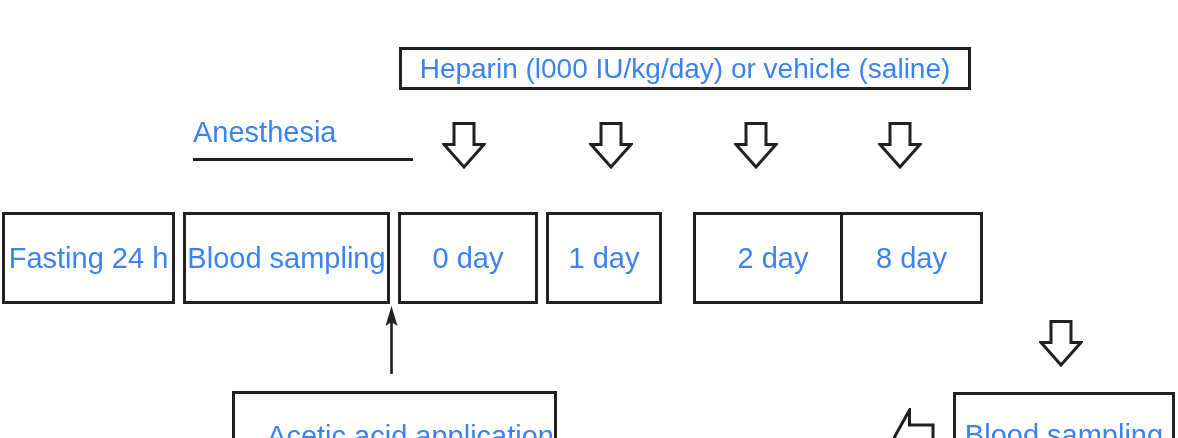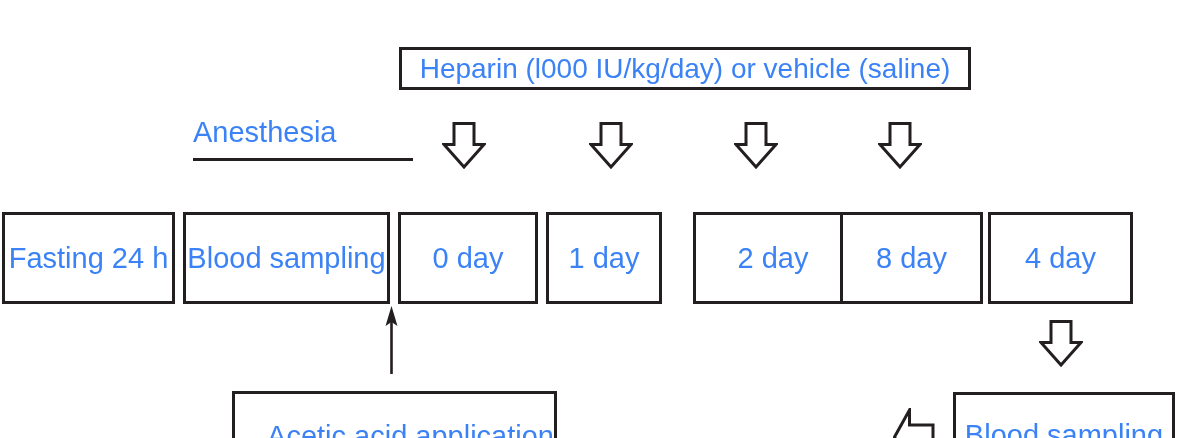--- a/index.html
+++ b/index.html
@@ -96,23 +96,20 @@
   </div>
   <div class="box t-box" id="tb4">
     <span>1 day</span>
   </div>
   <div class="box t-box" id="tb5">
     <span>2 day</span>
   </div>
   <div class="box t-box" id="tb6">
     <span>8 day</span>
   </div>
-  <div class="box t-box" id="tb7">
-    <span>4 day</span>
-  </div>
 
   <svg id="up-arrow" width="15" height="69" viewBox="0 0 15 69">
     <line x1="7.5" y1="68" x2="7.5" y2="14" stroke="#231f20" stroke-width="2.6"></line>
     <polygon points="7.5,0 1.5,20 7.5,16 13.5,20" fill="#231f20"></polygon>
   </svg>
 
   <div class="box" id="acetic-box">
     <span>Acetic acid application</span>
   </div>
 

